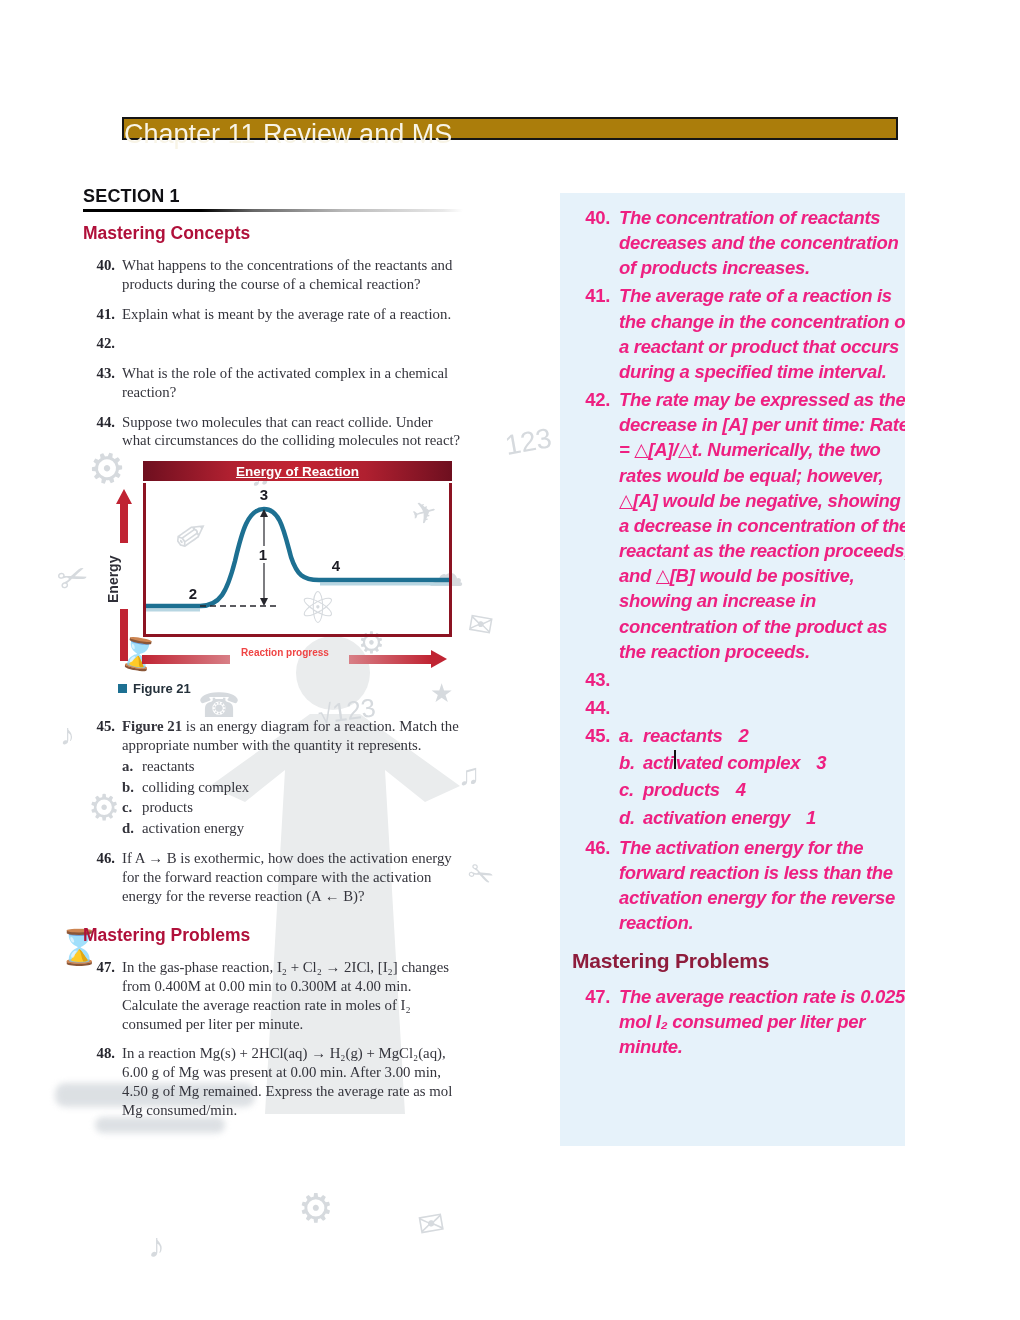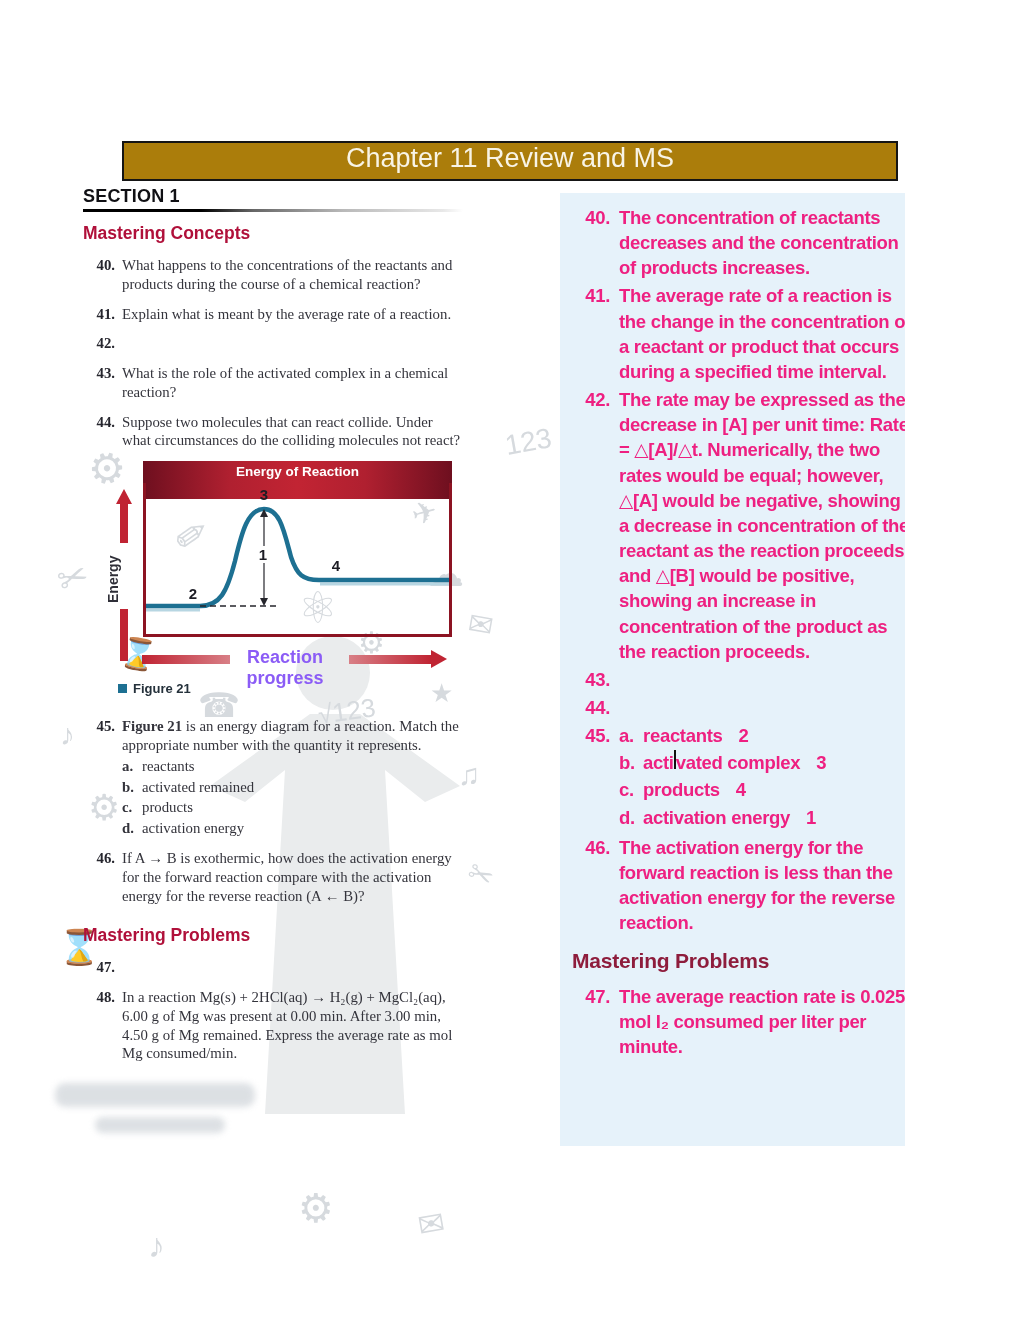--- a/index.html
+++ b/index.html
@@ -7,71 +7,71 @@
         font-family:"Liberation Sans","DejaVu Sans",sans-serif;}
   
   #watermark-layer{position:absolute;inset:0;z-index:0;}
   .doodle{position:absolute;color:#d6dade;user-select:none;line-height:1;}
   .sil{position:absolute;background:#eaeced;}
   .sil-head{width:74px;height:74px;border-radius:50%;}
   .sil-body{clip-path:polygon(40% 0,60% 0,100% 18%,86% 22%,70% 14%,78% 100%,22% 100%,30% 14%,14% 22%,0 18%);}
   .blur-logo{position:absolute;filter:blur(3px);opacity:.6;}
   .blur-logo div{position:absolute;background:#c6ccd2;border-radius:10px;}
   
-  .titlebar{position:absolute;left:122px;top:117px;width:776px;height:40px;z-index:2;
+  .titlebar{position:absolute;left:122px;top:117px;width:776px;height:23px;z-index:2;
             background:#ab7d0b;border:2px solid #151515;box-sizing:border-box;
-            color:#f8f4e6;font-size:27px;text-align:center;line-height:31px;margin-top:24px;}
+            color:#f8f4e6;font-size:27px;text-align:left;line-height:31px;}
   
   .leftcol{position:absolute;left:83px;top:186px;width:382px;z-index:1;color:#34343c;}
   .sec-head{position:relative;font-size:18px;font-weight:bold;color:#101014;margin:0 0 16px 0;
             letter-spacing:.2px;}
   .sec-head::after{content:"";position:absolute;left:0;bottom:-5px;height:3px;width:380px;
             background:linear-gradient(90deg,#000 0,#000 118px,#666 170px,#b9b9b9 260px,#e8e8e8 360px,transparent 380px);}
   .sub-head{font-size:17.5px;font-weight:bold;color:#b0103a;margin:0 0 12px 0;}
   .q{display:flex;margin:0 0 11px 0;font-family:"Liberation Serif","DejaVu Serif",serif;
      font-size:14.8px;line-height:1.27;}
   .qnum{flex:none;width:32px;text-align:right;padding-right:7px;font-weight:bold;color:#26262e;}
   .qtext{flex:1;min-width:0;}
   .b{font-weight:bold;}
   .opt{display:flex;margin-top:2px;}
   .optlabel{flex:none;width:20px;font-weight:bold;}
   .outdent{margin-left:-24px;}
   .outdent .qnum{width:32px;}
   
   .figure{position:relative;height:242px;margin:3px 0 14px 0;}
-  .fig-banner{position:absolute;left:60px;top:0;width:309px;height:38px;
+  .fig-banner{position:absolute;left:60px;top:0;width:309px;height:20px;
       background:linear-gradient(90deg,#6e0f1f 0%,#b02030 28%,#c22433 50%,#b02030 72%,#6e0f1f 100%);
-      color:#fff;font-size:13.5px;font-weight:bold;text-align:center;line-height:22px;}
+      color:#fff;font-size:13.5px;font-weight:bold;text-align:center;line-height:22px;text-decoration:underline;}
   .fig-plot{position:absolute;left:60px;top:22px;width:309px;height:154px;box-sizing:border-box;
       border:3px solid #8c1322;border-top:none;}
   .yarrow-head{position:absolute;left:33px;top:28px;width:0;height:0;
       border-left:8px solid transparent;border-right:8px solid transparent;border-bottom:15px solid #c02433;}
   .yarrow-bar1{position:absolute;left:37px;top:42px;width:8px;height:40px;background:#c02433;}
   .yaxis-label{position:absolute;left:22px;top:84px;height:58px;writing-mode:vertical-rl;
       transform:rotate(180deg);font-size:14px;font-weight:bold;color:#2f2f38;}
   .yarrow-bar2{position:absolute;left:37px;top:148px;width:8px;height:52px;background:#c02433;}
   .xbar-left{position:absolute;left:59px;top:194px;width:88px;height:9px;
       background:linear-gradient(90deg,#c02433,#d87f86);}
   .xaxis-label{position:absolute;left:148px;top:186px;width:108px;text-align:center;
-      font-size:18px;font-weight:bold;color:#8b5cf6;}
+      font-size:10px;font-weight:bold;color:#ef4444;}
   .xbar-right{position:absolute;left:266px;top:194px;width:82px;height:9px;
       background:linear-gradient(90deg,#d87f86,#c02433);}
   .xarrow-head{position:absolute;left:348px;top:189px;width:0;height:0;
       border-top:9.5px solid transparent;border-bottom:9.5px solid transparent;border-left:16px solid #c02433;}
   .fig-caption{position:absolute;left:35px;top:220px;display:flex;align-items:center;
       font-size:13px;font-weight:bold;color:#25313b;}
   .cap-sq{width:9px;height:9px;background:#1d7092;margin-right:6px;}
   .fig-label{font:bold 15px "Liberation Sans","DejaVu Sans",sans-serif;fill:#1c1c24;}
   
   .rightcol{position:absolute;left:560px;top:193px;width:345px;height:953px;z-index:1;
       background:#e6f2fa;box-sizing:border-box;padding:12px 0 0 12px;overflow:hidden;
       color:#ee2081;font-size:18.5px;font-weight:600;letter-spacing:-0.3px;line-height:1.36;}
   .ans{display:flex;margin-bottom:3px;}
   .anum{flex:none;width:38px;text-align:right;padding-right:9px;font-weight:700;}
-  .atext{flex:none;width:296px;}
+  .atext{flex:none;width:296px;font-style:italic;}
   .part{display:flex;margin-bottom:2px;}
   .plabel{flex:none;width:24px;font-weight:700;}
   .pmatch{margin-left:16px;}
   .caret{display:inline-block;width:2px;height:19px;background:#101010;vertical-align:-3px;}
   .ans-problems-head{font-size:21px;font-weight:bold;color:#8e1d3c;letter-spacing:-0.2px;
       margin:12px 0 8px 0;}
 </style>
 </head>
 <body>
 
@@ -175,21 +175,21 @@
     <div class="q">
       <span class="qnum">45.</span>
       <span class="qtext">
         <span class="b">Figure 21</span><span> is an energy diagram for a reaction. Match the appropriate number with the quantity it represents.</span>
         <span class="opt">
             <span class="optlabel">a.</span>
             <span>reactants</span>
           </span>
         <span class="opt">
             <span class="optlabel">b.</span>
-            <span>activated remained</span>
+            <span>colliding complex</span>
           </span>
         <span class="opt">
             <span class="optlabel">c.</span>
             <span>products</span>
           </span>
         <span class="opt">
             <span class="optlabel">d.</span>
             <span>activation energy</span>
           </span>
       </span>
@@ -197,20 +197,21 @@
 
     <div class="q">
       <span class="qnum">46.</span>
       <span class="qtext">If A → B is exothermic, how does the activation energy for the forward reaction compare with the activation energy for the reverse reaction (A ← B)?</span>
     </div>
 
     <div class="sub-head" style="margin-top:20px;">Mastering Problems</div>
 
     <div class="q">
       <span class="qnum">47.</span>
+      <span class="qtext">In the gas-phase reaction, I₂ + Cl₂ → 2ICl, [I₂] changes from 0.400M at 0.00 min to 0.300M at 4.00 min. Calculate the average reaction rate in moles of I₂ consumed per liter per minute.</span>
     </div>
     <div class="q">
       <span class="qnum">48.</span>
       <span class="qtext">In a reaction Mg(s) + 2HCl(aq) → H₂(g) + MgCl₂(aq), 6.00 g of Mg was present at 0.00 min. After 3.00 min, 4.50 g of Mg remained. Express the average rate as mol Mg consumed/min.</span>
     </div>
   </div>
 
   <div class="rightcol">
 
     <div class="ans">

